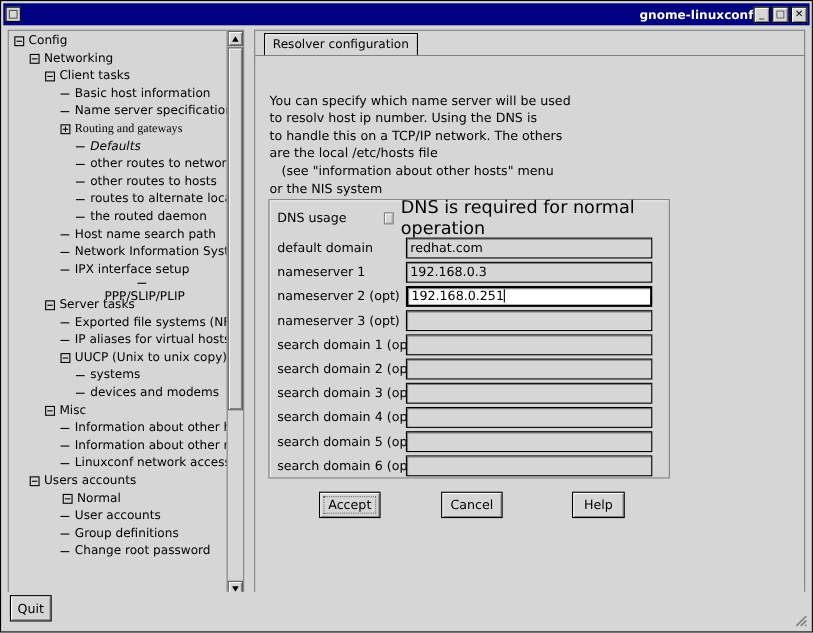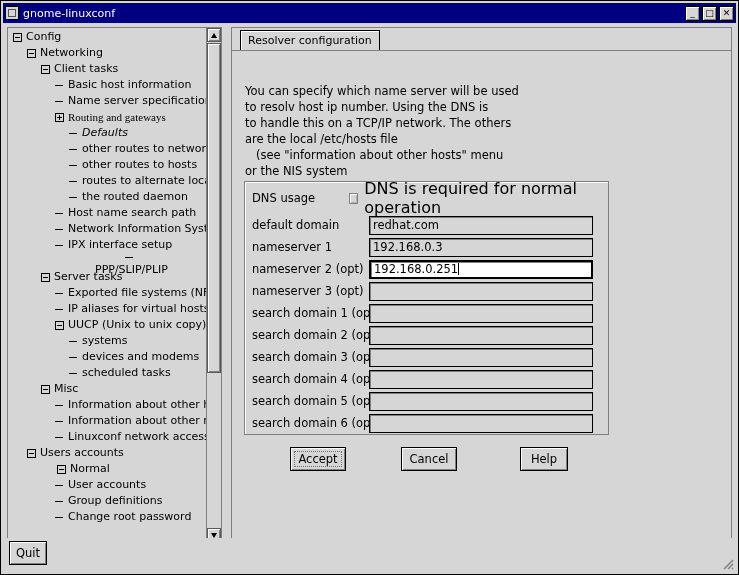--- a/index.html
+++ b/index.html
@@ -49,24 +49,25 @@
     content: "";
     position: absolute;
     left: 2px; top: 2px;
     width: 8px; height: 8px;
     border: 1px solid #555;
     box-sizing: border-box;
   }
   .title-text {
     color: #ffffff;
     font-size: 11px;
-    font-weight: normal;
+    font-weight: bold;
     flex: 1;
     white-space: nowrap;
     overflow: hidden;
+    text-align: right;
   }
   .title-buttons {
     display: flex;
     gap: 2px;
   }
   .tbtn {
     width: 15px; height: 15px;
     background: #d6d6d6;
     border: 1px solid #000;
     box-sizing: border-box;
@@ -478,24 +479,20 @@
             <span class="tree-label">UUCP (Unix to unix copy)</span>
           </div>
           <div class="tree-row" style="padding-left: 60px;">
             <span class="leafdash"></span>
             <span class="tree-label">systems</span>
           </div>
           <div class="tree-row" style="padding-left: 60px;">
             <span class="leafdash"></span>
             <span class="tree-label">devices and modems</span>
           </div>
-          <div class="tree-row" style="padding-left: 60px;">
-            <span class="leafdash"></span>
-            <span class="tree-label">scheduled tasks</span>
-          </div>
           <div class="tree-row" style="padding-left: 32px;">
             <span class="expander"></span>
             <span class="tree-label">Misc</span>
           </div>
           <div class="tree-row" style="padding-left: 46px;">
             <span class="leafdash"></span>
             <span class="tree-label">Information about other host</span>
           </div>
           <div class="tree-row" style="padding-left: 46px;">
             <span class="leafdash"></span>

